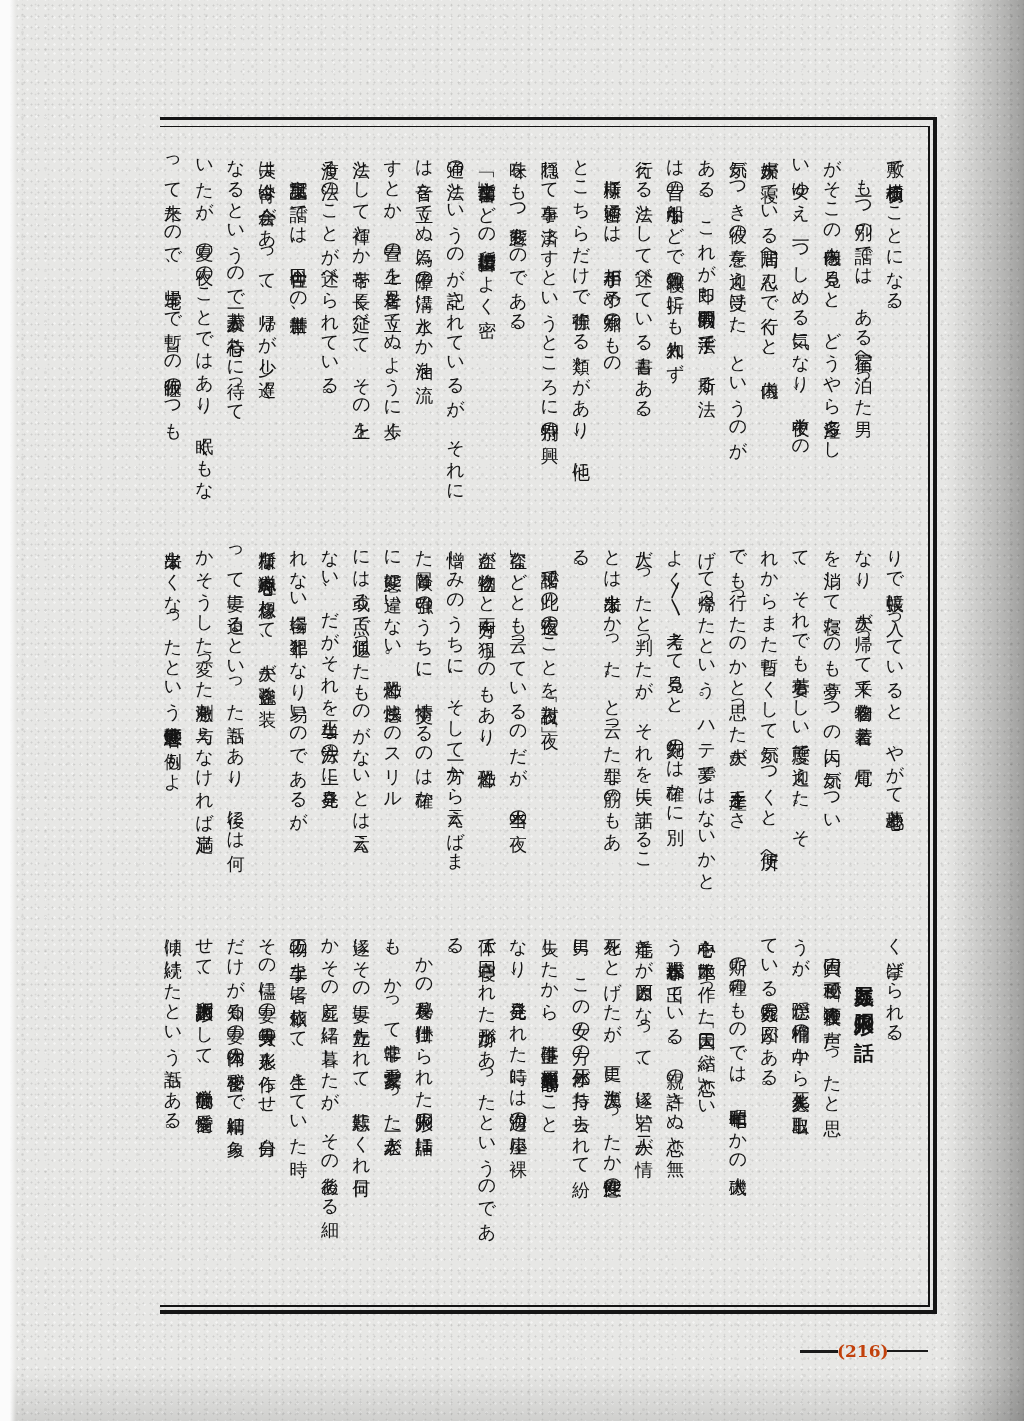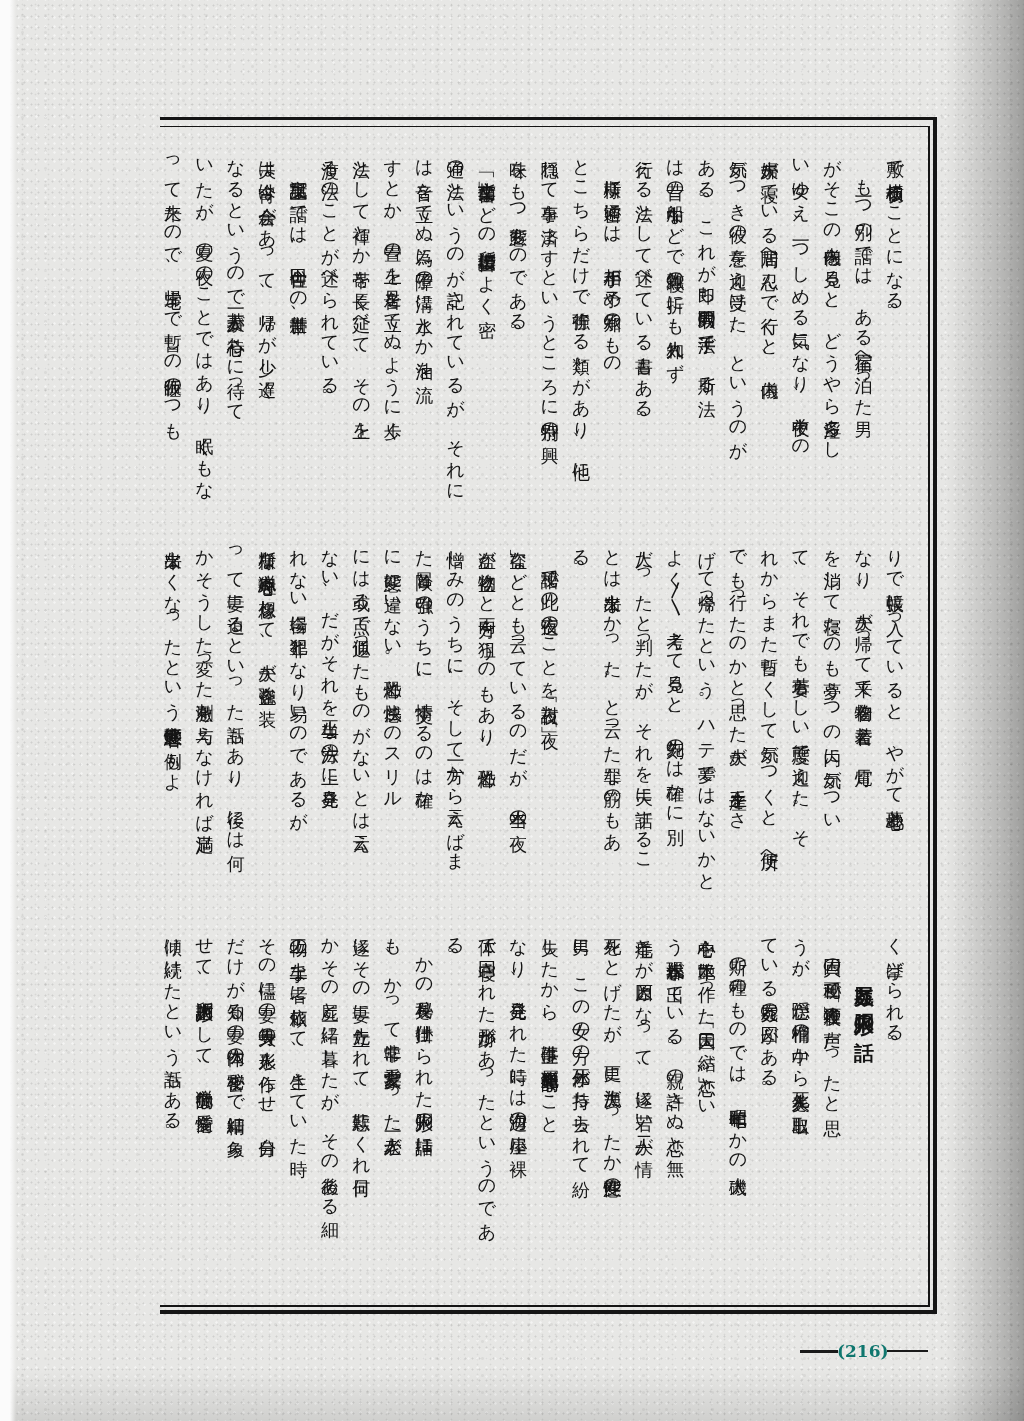--- a/index.html
+++ b/index.html
@@ -46,21 +46,21 @@
     padding-top: 45px; box-sizing: border-box;
   }
   .page-number {
     position: absolute; left: 800px; top: 1338px; width: 128px; height: 26px;
   }
   .pn-line-left { position: absolute; left: 0; top: 12px; width: 38px; height: 3px; background: #1a1a1a; }
   .pn-line-right { position: absolute; left: 87px; top: 12px; width: 41px; height: 1.5px; background: #1a1a1a; }
   .pn-text {
     position: absolute; left: 37px; top: 0; width: 51px; text-align: center;
     font-family: "DejaVu Serif", serif; font-weight: bold; font-size: 17px; line-height: 26px;
-    color: #0f766e;
+    color: #c2410c;
   }
 </style>
 </head>
 <body>
 
 <div class="paper-noise"></div>
 <div class="edge-shade"></div>
 
 <div class="rule" style="left:160px;top:117px;width:777px;height:3px;"></div>
 <div class="rule" style="left:160px;top:126px;width:770px;height:1px;"></div>

